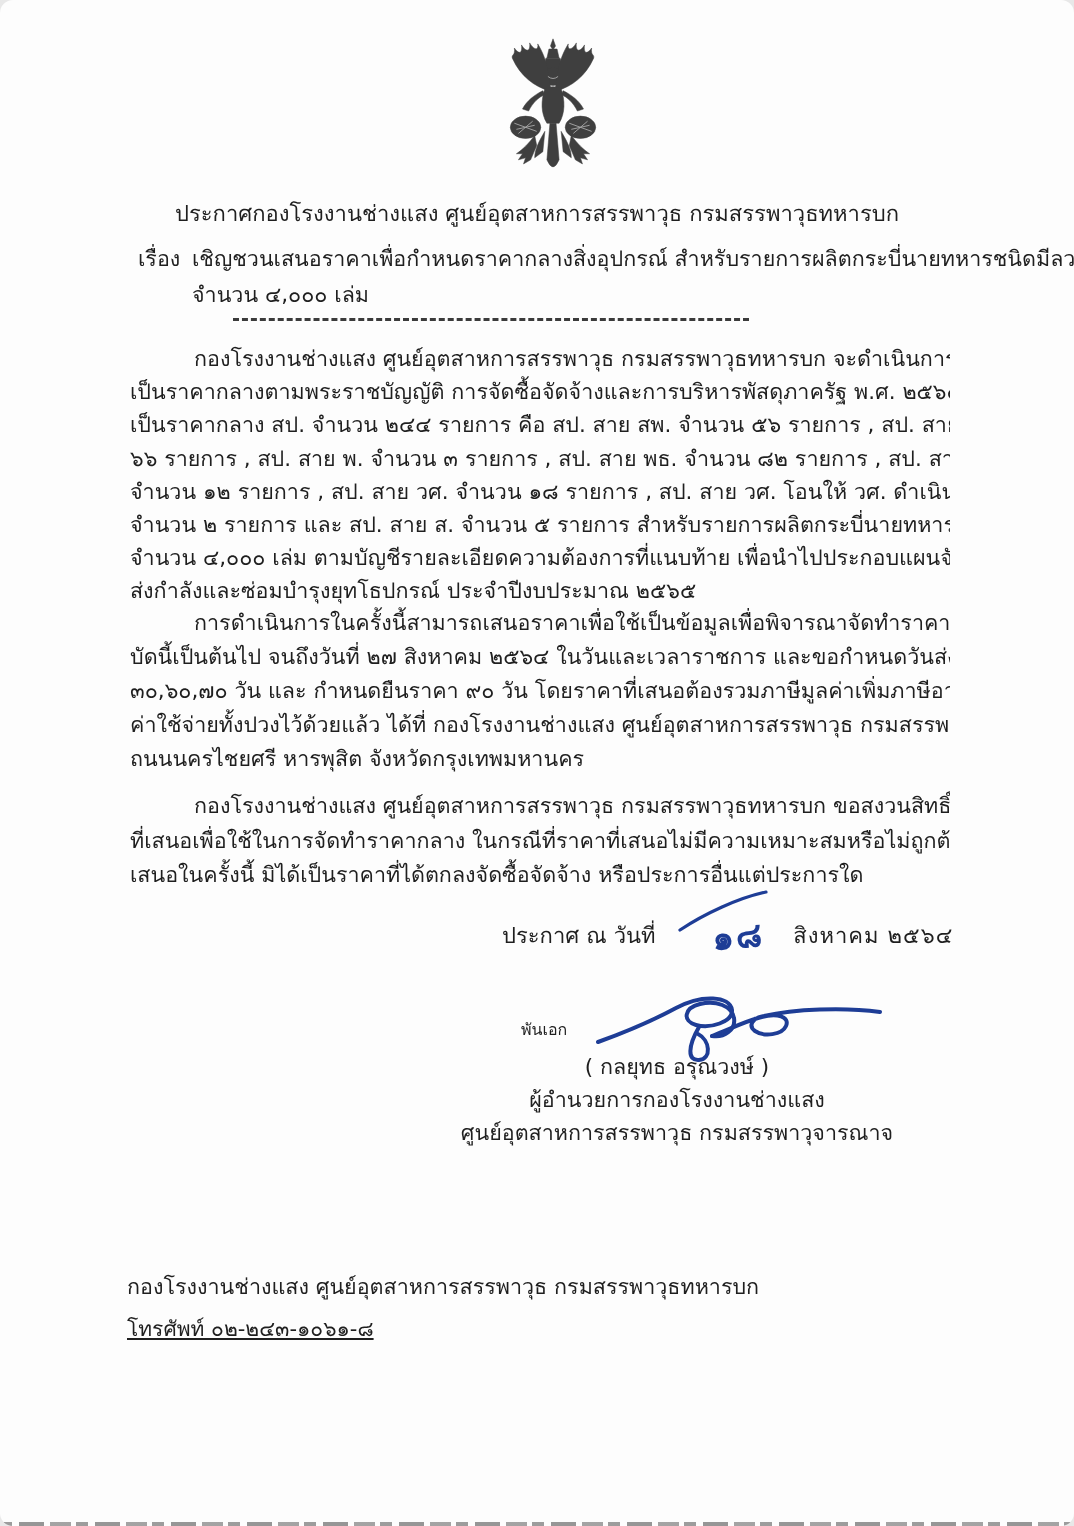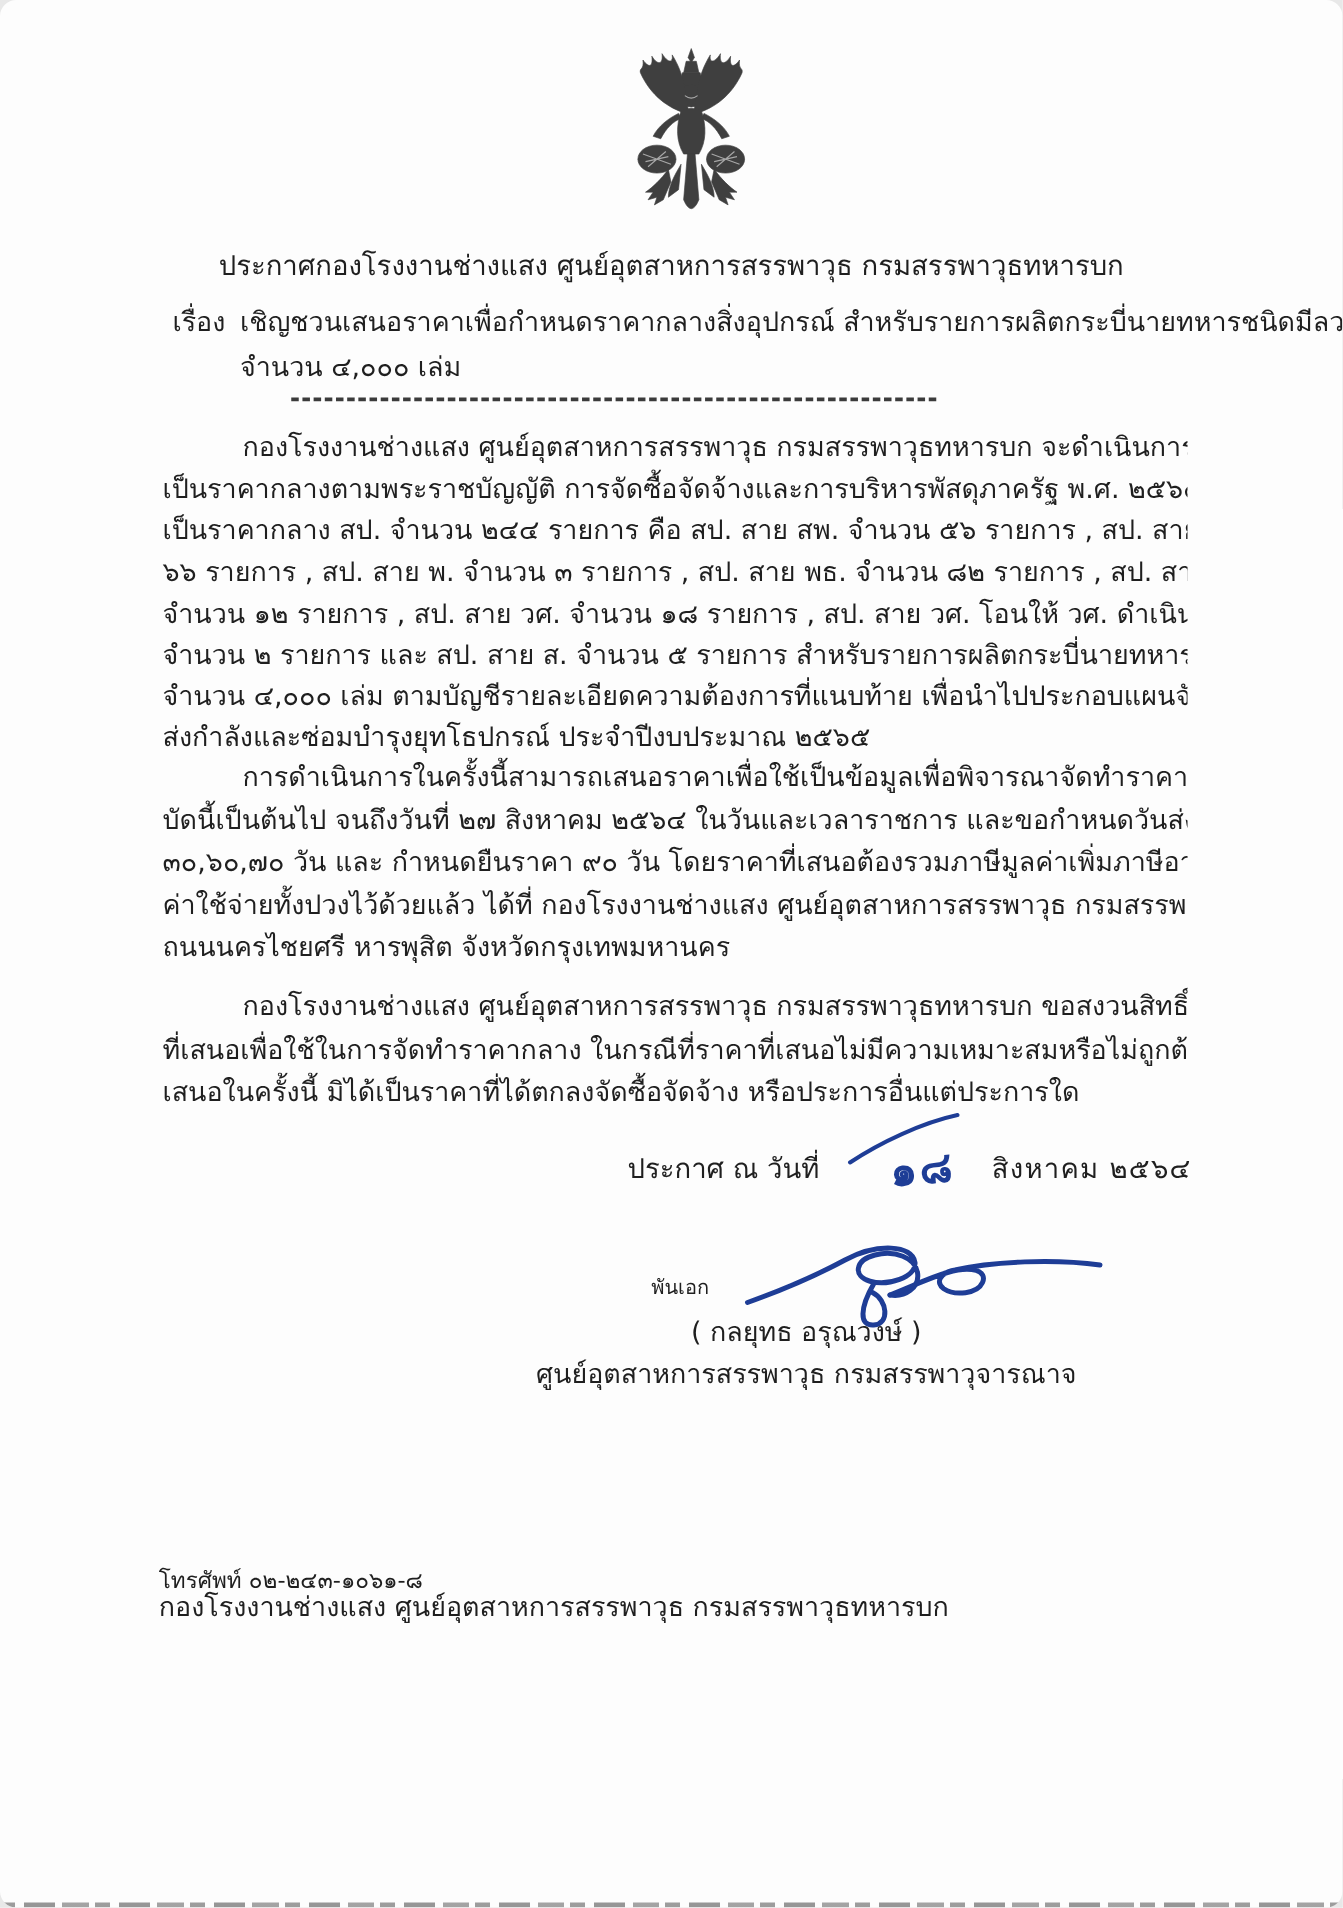--- a/index.html
+++ b/index.html
@@ -59,26 +59,26 @@
     font-weight:bold;
   }
   .issued-month{letter-spacing:1px;}
   .day-stroke{left:676px;top:888px;width:92px;height:44px;}
   .day-stroke svg{width:100%;height:100%;}
 
   
   .sig-rank{left:521px;top:1014px;font-size:16px;line-height:32px;white-space:nowrap;}
   .signature{left:592px;top:986px;width:292px;height:84px;}
   .signature svg{width:100%;height:100%;}
-  .sig-lines{left:355px;top:1050px;width:580px;text-align:center;}
+  .sig-lines{left:387px;top:1050px;width:580px;text-align:center;}
   .sig-lines .sigline{font-size:21.5px;line-height:33px;white-space:nowrap;}
 
   
   .footer-org{left:127px;top:1272px;font-size:21.5px;line-height:30px;white-space:nowrap;}
-  .footer-phone{left:127px;top:1250px;font-size:18px;line-height:30px;white-space:nowrap;}
+  .footer-phone{left:127px;top:1314px;font-size:21px;line-height:30px;white-space:nowrap;text-decoration:underline;}
 
   
   .scan-edge{
     left:0;bottom:0;width:100%;height:4px;
     background:repeating-linear-gradient(90deg,
       #3c3c3c 0 12px, #fdfdfd 12px 19px,
       #2f2f2f 19px 44px, #fdfdfd 44px 50px,
       #4a4a4a 50px 71px, #fdfdfd 71px 76px);
     opacity:.5;
   }
@@ -170,20 +170,21 @@
       <g fill="none" stroke="#1e3d96" stroke-width="4" stroke-linecap="round" stroke-linejoin="round">
         <path d="M6 56 C34 46 58 36 84 22 C110 8 138 10 140 24 C141 36 118 43 104 39 C90 35 92 22 108 18 C124 14 140 20 142 32 C144 44 132 52 120 50"></path>
         <path d="M120 50 C140 42 152 36 166 32 C186 26 198 31 194 40 C190 49 172 51 163 45 C156 40 160 32 172 30 C202 23 252 21 288 26"></path>
         <path d="M107 41 C96 60 95 75 107 74 C120 73 118 54 106 48"></path>
       </g>
     </svg>
   </div>
 
   <div class="abs sig-lines">
     <div class="sigline">( กลยุทธ  อรุณวงษ์ )</div>
+    <div class="sigline">ผู้อำนวยการกองโรงงานช่างแสง</div>
     <div class="sigline">ศูนย์อุตสาหการสรรพาวุธ กรมสรรพาวุจารณาจ</div>
   </div>
 
   <div class="abs footer-org">กองโรงงานช่างแสง ศูนย์อุตสาหการสรรพาวุธ กรมสรรพาวุธทหารบก</div>
   <div class="abs footer-phone">โทรศัพท์ ๐๒-๒๔๓-๑๐๖๑-๘</div>
 
   <div class="abs scan-edge"></div>
 
 </div>
 

